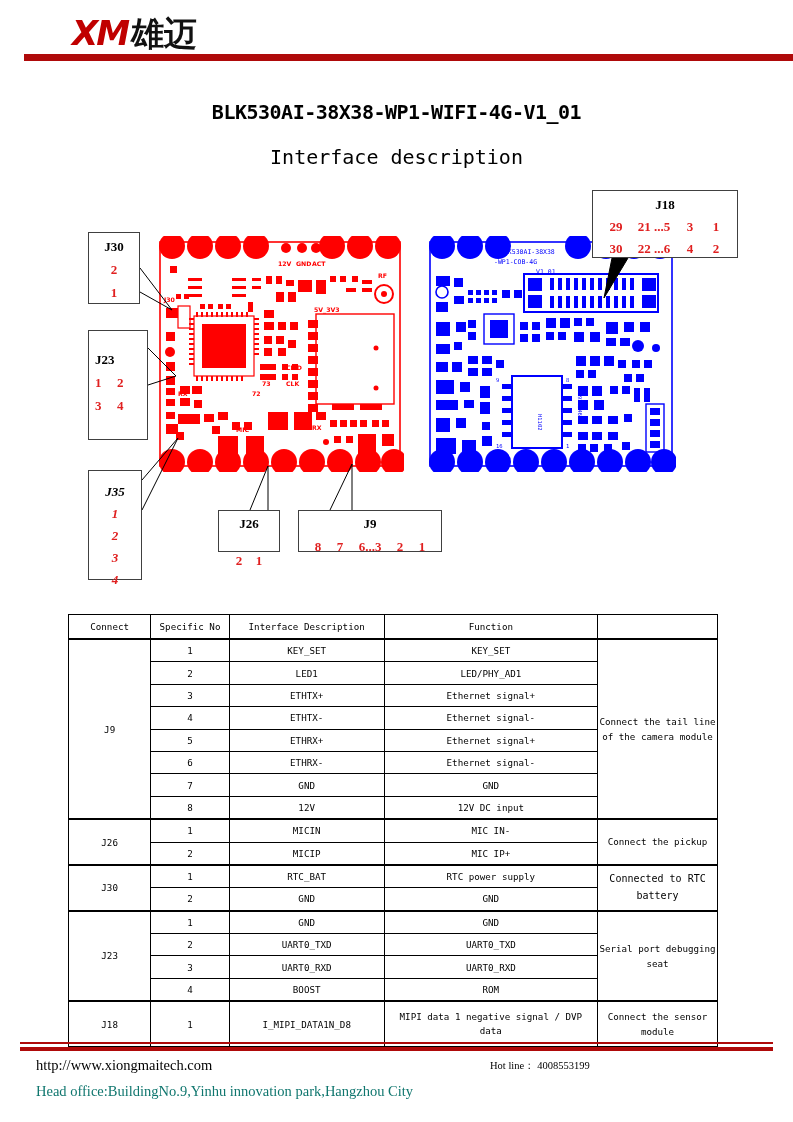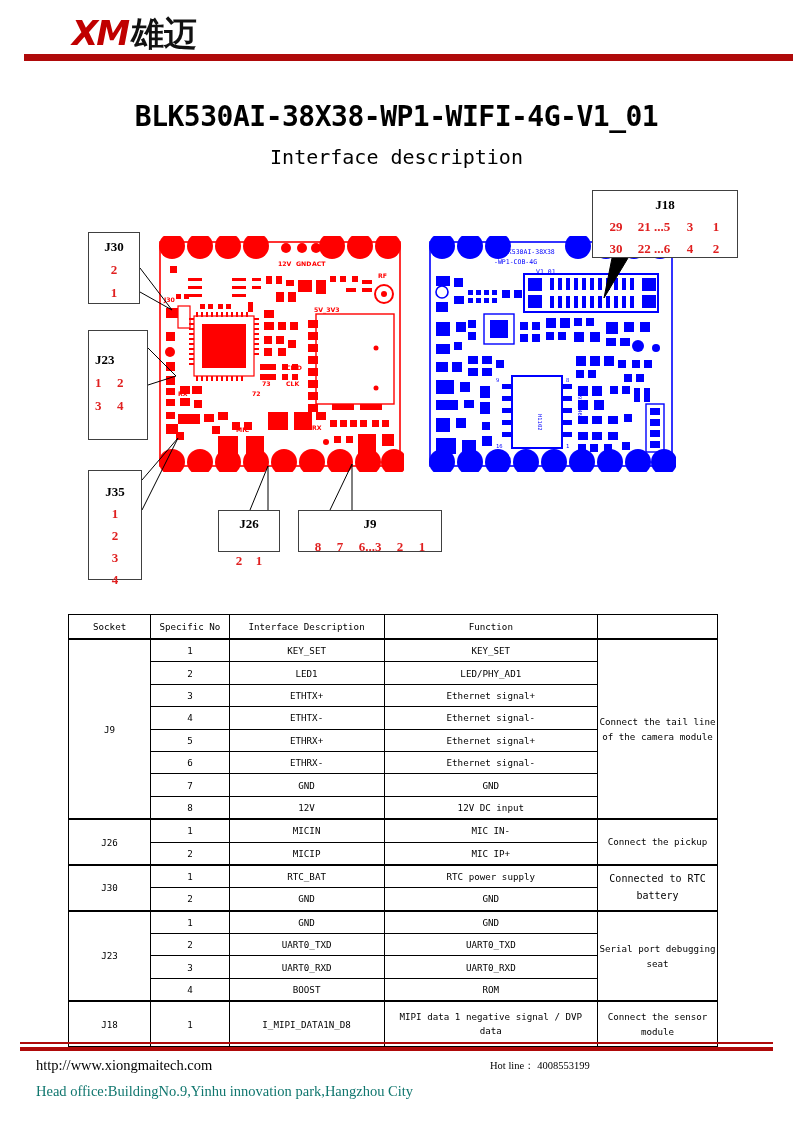--- a/index.html
+++ b/index.html
@@ -63,21 +63,21 @@
   }
 
   
   .doc-title {
     position: absolute;
     left: 0; top: 100px;
     width: 793px;
     text-align: center;
     font-family: "DejaVu Sans Mono", monospace;
     font-weight: bold;
-    font-size: 28px;
+    font-size: 20px;
     color: #000000;
     letter-spacing: -0.5px;
   }
   .doc-subtitle {
     position: absolute;
     left: 0; top: 145px;
     width: 793px;
     text-align: center;
     font-family: "DejaVu Sans Mono", monospace;
     font-size: 20px;
@@ -123,21 +123,21 @@
 
   #callout-j30 { left: 88px; top: 52px; width: 52px; height: 72px; }
   #callout-j30 .callout-title { margin-top: 7px; }
   #callout-j30 .callout-pins { margin-top: 10px; }
 
   #callout-j23 { left: 88px; top: 150px; width: 60px; height: 110px; }
   #callout-j23 .callout-title { margin-top: 22px; text-align:left; padding-left:6px;}
   #callout-j23 .grid2 { margin-top: 10px; padding-left: 6px; text-align:left; }
   #callout-j23 .grid2 span { display:inline-block; width: 22px; }
 
-  #callout-j35 { left: 88px; top: 290px; width: 54px; height: 110px; }
+  #callout-j35 { left: 88px; top: 290px; width: 54px; height: 110px; font-style: italic; }
   #callout-j35 .callout-title { margin-top: 14px; }
   #callout-j35 .callout-pins { margin-top: 9px; }
 
   #callout-j26 { left: 218px; top: 330px; width: 62px; height: 42px; }
   #callout-j26 .callout-title { margin-top: 6px; }
   #callout-j26 .callout-pins { margin-top: 24px; }
   #callout-j26 .callout-pins span { display:inline-block; width: 20px; }
 
   #callout-j9 { left: 298px; top: 330px; width: 144px; height: 42px; }
   #callout-j9 .callout-title { margin-top: 6px; }
@@ -678,21 +678,21 @@
     <div class="callout-title">J9</div>
     <div class="callout-pins">
       <span>8</span><span>7</span><span style="width:38px">6...3</span><span>2</span><span>1</span>
     </div>
   </div>
 </div>
 
 <table class="pin-table">
   <thead>
     <tr>
-      <th class="col-socket">Socket</th>
+      <th class="col-socket">Connect</th>
       <th class="col-no">Specific No</th>
       <th class="col-desc">Interface Description</th>
       <th class="col-func">Function</th>
       <th class="col-note"></th>
     </tr>
   </thead>
   <tbody>
 
     <tr>
       <td class="group-top" rowspan="8">J9</td>

